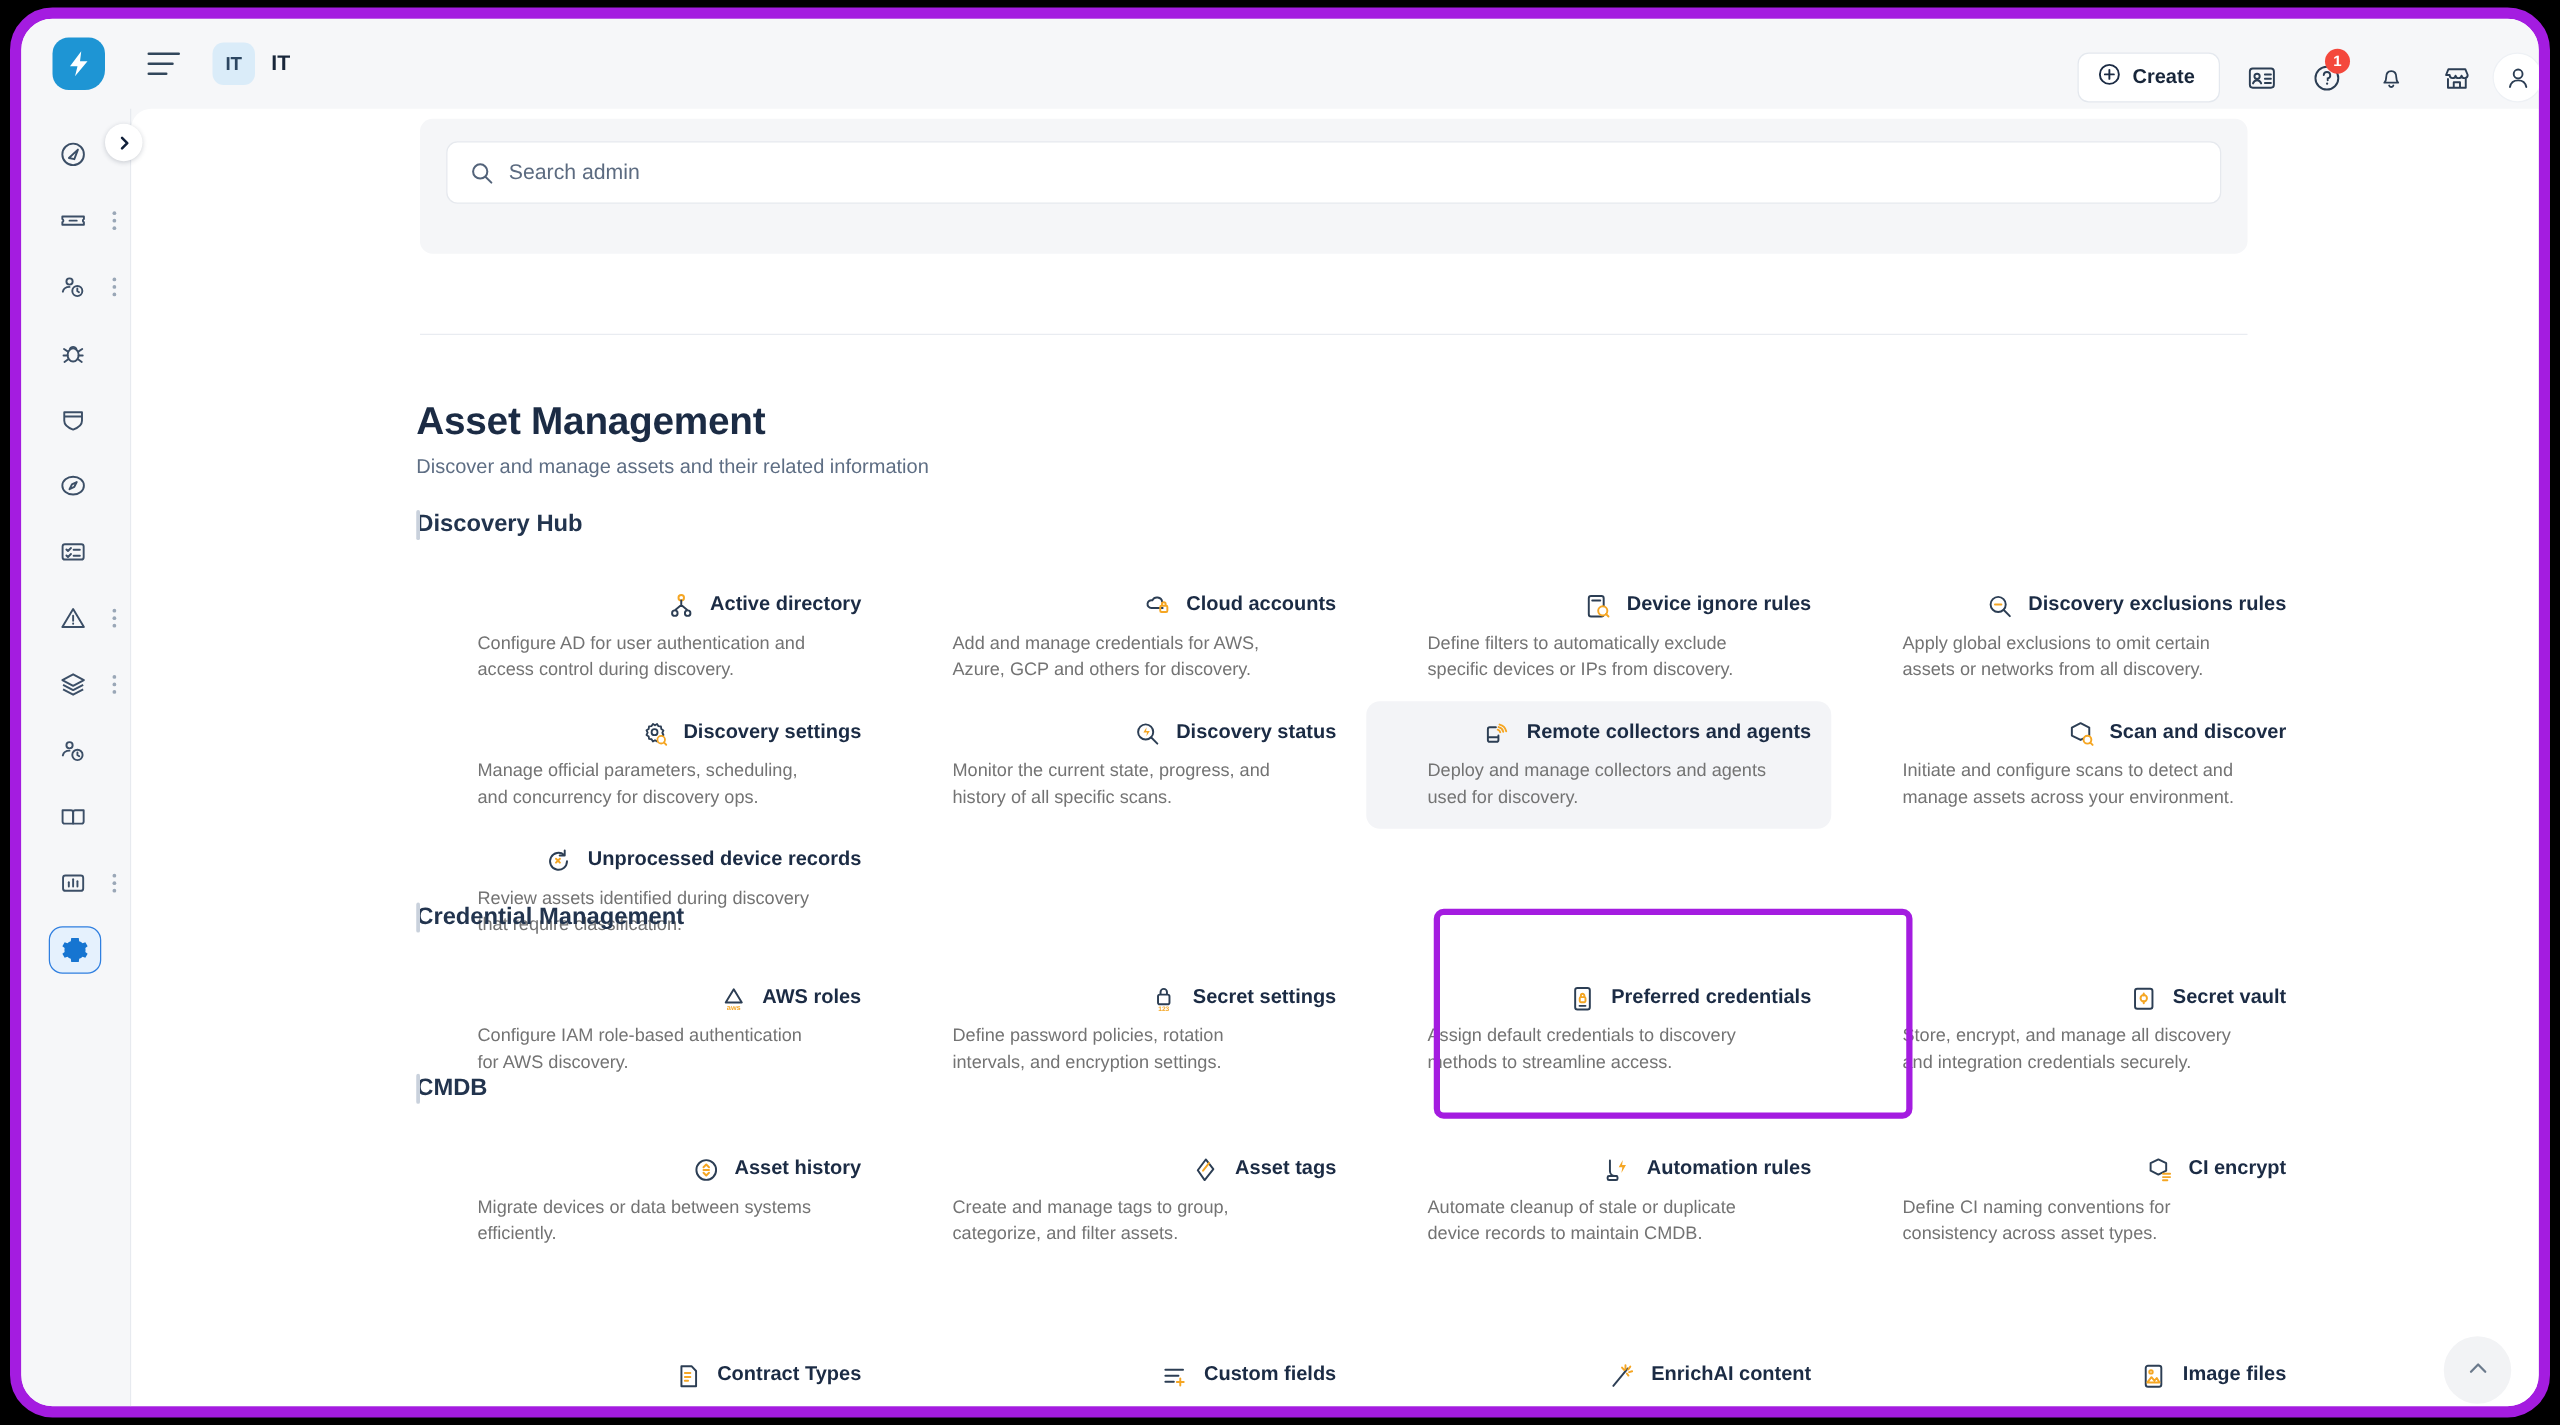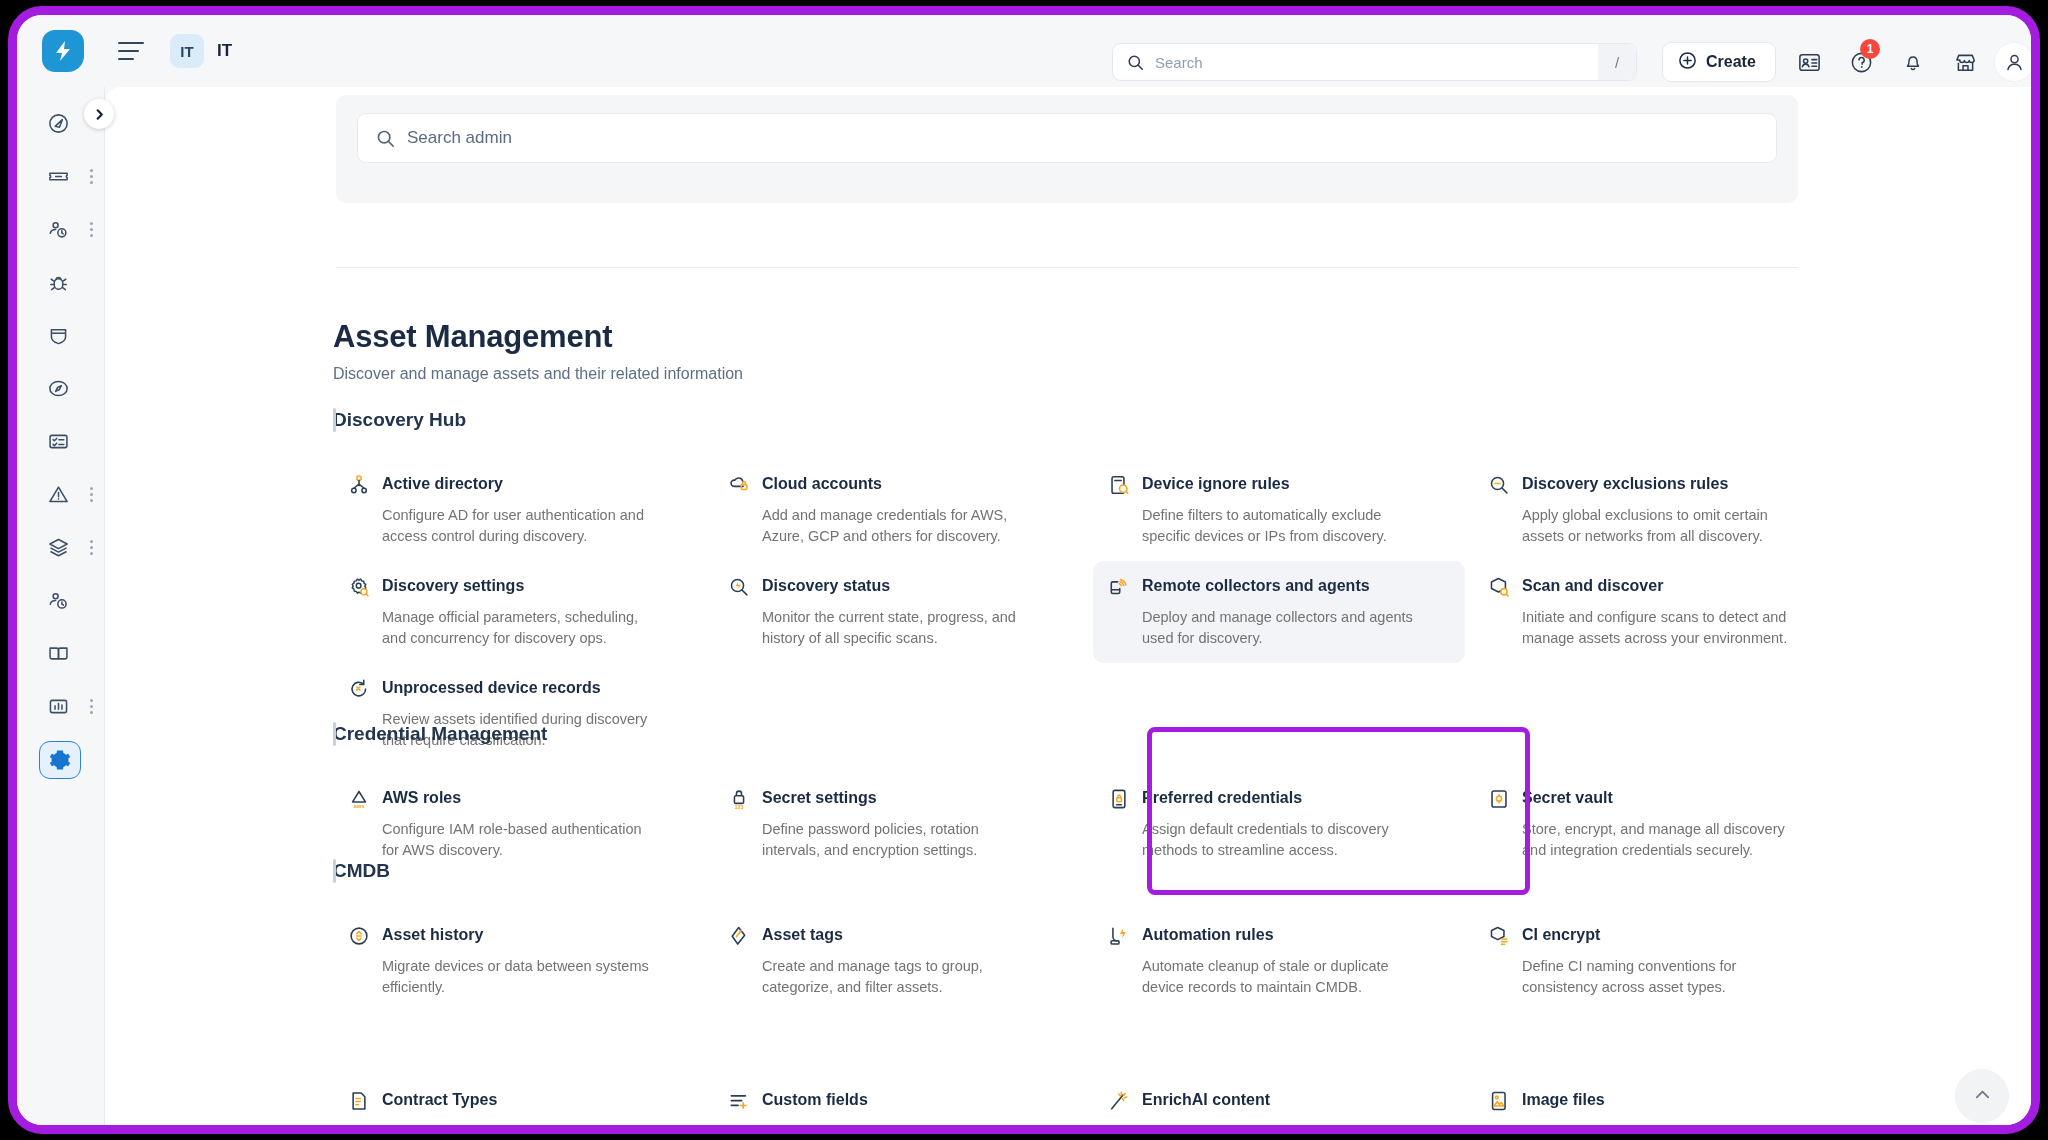--- a/index.html
+++ b/index.html
@@ -228,21 +228,21 @@
     grid-template-columns: repeat(4, 380px);
   }
   .card {
     position: relative;
     width: 372px;
     padding: 14px 16px 14px 15px;
     border-radius: 11px;
     cursor: pointer;
   }
   .card.hovered { background: #f3f4f7; }
-  .card-head { display: flex; align-items: flex-start; gap: 12px; }
+  .card-head { display: flex; align-items: flex-start; gap: 12px; justify-content: flex-end; }
   .card-ico { width: 22px; height: 22px; flex: none; margin-top: 1px; }
   .card-title {
     font-size: 16px; font-weight: 700; color: #1b2b44; line-height: 21px;
   }
   .card-desc {
     margin-top: 9px; margin-left: 34px;
     font-size: 14.5px; color: #737373; line-height: 21px;
     max-width: 272px;
   }
 
@@ -280,30 +280,20 @@
 
     <div class="hamburger">
         <i></i>
         <i></i>
         <i></i>
       </div>
 
     <div id="ws-badge">IT</div>
     <div id="ws-label">IT</div>
 
-    <div id="search-wrap">
-      <span class="sicon">
-        <svg width="17" height="17" viewBox="0 0 20 20" fill="none" stroke="#2c3e54" stroke-width="1.8">
-          <circle cx="8.6" cy="8.6" r="6"></circle>
-            <line x1="13.2" y1="13.2" x2="18" y2="18" stroke-linecap="round"></line>
-        </svg>
-      </span>
-      <input id="search-input" placeholder="Search" style="">
-      <div id="slash-key">/</div>
-    </div>
 
     <div id="create-btn">
       <span>
         <svg width="19" height="19" viewBox="0 0 20 20" fill="none" stroke="#1b2b44" stroke-width="1.6">
           <circle cx="10" cy="10" r="8"></circle>
             <line x1="10" y1="6.2" x2="10" y2="13.8" stroke-linecap="round"></line>
           <line x1="6.2" y1="10" x2="13.8" y2="10" stroke-linecap="round"></line>
         </svg>
       </span>
       <span>Create</span>

